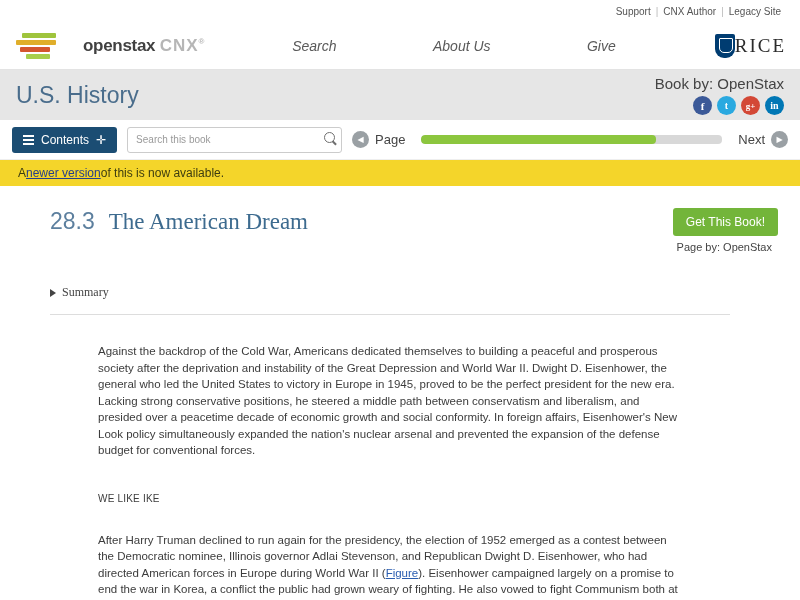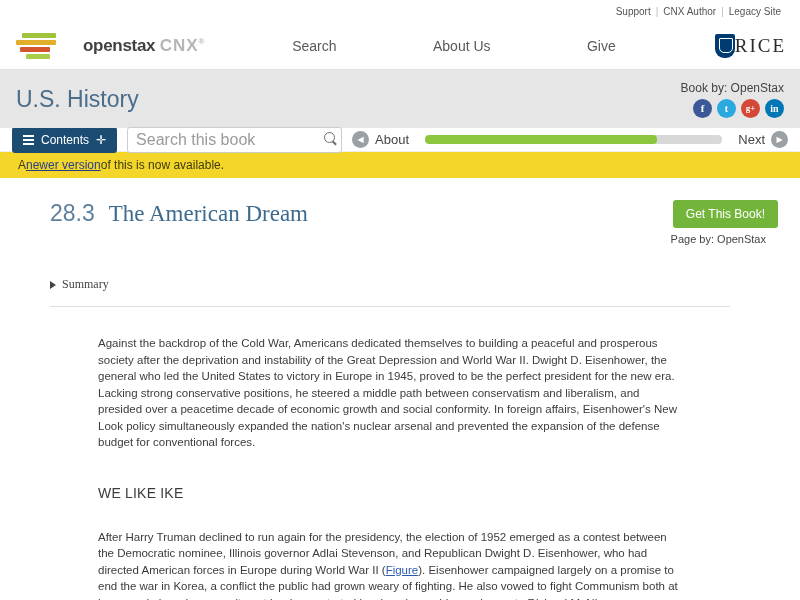--- a/index.html
+++ b/index.html
@@ -64,20 +64,21 @@
   .logo-text .cnx { color: #b6b6b6; font-weight: bold; letter-spacing: 1px;}
   .logo-text .reg { font-size: 8px; vertical-align: super; color: #b6b6b6;}
 
   .navlinks {
     flex: 1;
     display: flex;
     justify-content: space-around;
     align-items: center;
     max-width: 420px;
     margin-left: 30px;
+    font-style: italic;
   }
   .navlinks a {
     color: #5a5a5a;
     text-decoration: none;
     font-size: 14px;
   }
   .rice-logo {
     margin-left: auto;
     display: flex;
     align-items: center;
@@ -97,59 +98,59 @@
   }
   .rice-word {
     font-family: "Liberation Serif", serif;
     font-size: 19px;
     letter-spacing: 2px;
     color: #2b2b2b;
   }
 
   
   .titleband {
-    height: 58px;
+    height: 50px;
     background: #e6e6e6;
     display: flex;
     align-items: center;
     padding: 0 16px;
     position: relative;
   }
   .booktitle {
     font-size: 23px;
     color: #4a6d8c;
     font-weight: normal;
   }
   .byline-wrap {
     margin-left: auto;
     text-align: right;
   }
   .byline {
-    font-size: 12px;
+    font-size: 15px;
     color: #444;
     margin-bottom: 4px;
   }
   .socials { display: flex; gap: 5px; justify-content: flex-end; }
   .soc {
     width: 19px; height: 19px;
     border-radius: 50%;
     color: #fff;
     font-size: 11px;
     font-weight: bold;
     display: flex; align-items: center; justify-content: center;
     font-family: "Liberation Serif", serif;
   }
   .soc-fb { background: #3b5998; }
   .soc-tw { background: #2aa9e0; font-size: 10px;}
   .soc-gp { background: #d34836; font-size: 9px;}
   .soc-in { background: #0077b5; font-size: 10px;}
 
   
   .toolbar {
-    height: 24px;
+    height: 40px;
     background: #ffffff;
     display: flex;
     align-items: center;
     padding: 0 12px;
     gap: 10px;
     border-bottom: 1px solid #eee;
   }
   .contents-btn {
     background: #1b4d73;
     color: #fff;
@@ -168,21 +169,21 @@
   .search-wrap {
     position: relative;
     width: 215px;
   }
   .search-input {
     width: 100%;
     height: 26px;
     border: 1px solid #cccccc;
     border-radius: 3px;
     padding: 0 26px 0 8px;
-    font-size: 16px;
+    font-size: 10px;
     color: #666;
     font-family: "Liberation Sans", sans-serif;
   }
   .search-input::placeholder { color: #9a9a9a; }
   .search-ic {
     position: absolute; right: 7px; top: 5px;
     width: 11px; height: 11px;
     border: 1.6px solid #6f6f6f;
     border-radius: 50%;
   }
@@ -253,21 +254,21 @@
     background: #73b53a;
     color: #fff;
     border: none;
     font-size: 12px;
     padding: 7px 13px;
     border-radius: 3px;
     cursor: pointer;
   }
   .pageby {
     position: absolute;
-    right: 34px; top: 55px;
+    right: 28px; top: 55px;
     font-size: 11px;
     color: #444;
   }
   .summary-row {
     margin-top: 50px;
     font-size: 12px;
     color: #444;
     display: flex; align-items: center; gap: 6px;
     padding-left: 0;
     cursor: pointer;
@@ -285,21 +286,21 @@
   }
   .body-wrap { padding: 0 48px; }
   p.body {
     font-size: 11.5px;
     line-height: 16.5px;
     color: #3c3c3c;
     margin: 28px 0 0 0;
     text-align: left;
   }
   h2.section {
-    font-size: 14px;
+    font-size: 10px;
     color: #3c3c3c;
     font-weight: normal;
     margin: 34px 0 0 0;
     letter-spacing: 0.2px;
   }
   a.inline { color: #2a5db0; text-decoration: underline; }
 </style>
 </head>
 <body>
 
@@ -357,21 +358,21 @@
       </span>
     <span>Contents</span>
     <span>✛</span>
   </button>
   <div class="search-wrap">
     <input class="search-input" placeholder="Search this book" style="">
     <span class="search-ic"></span>
   </div>
   <div class="nav-back">
     <span class="circ">◀</span>
-    <span>About</span>
+    <span>Page</span>
   </div>
   <div class="progress">
     <div id="progress-fill" style="width: 78%;"></div>
   </div>
   <div class="nav-next">
     <span>Next</span>
     <span class="circ">▶</span>
   </div>
 </div>
 

